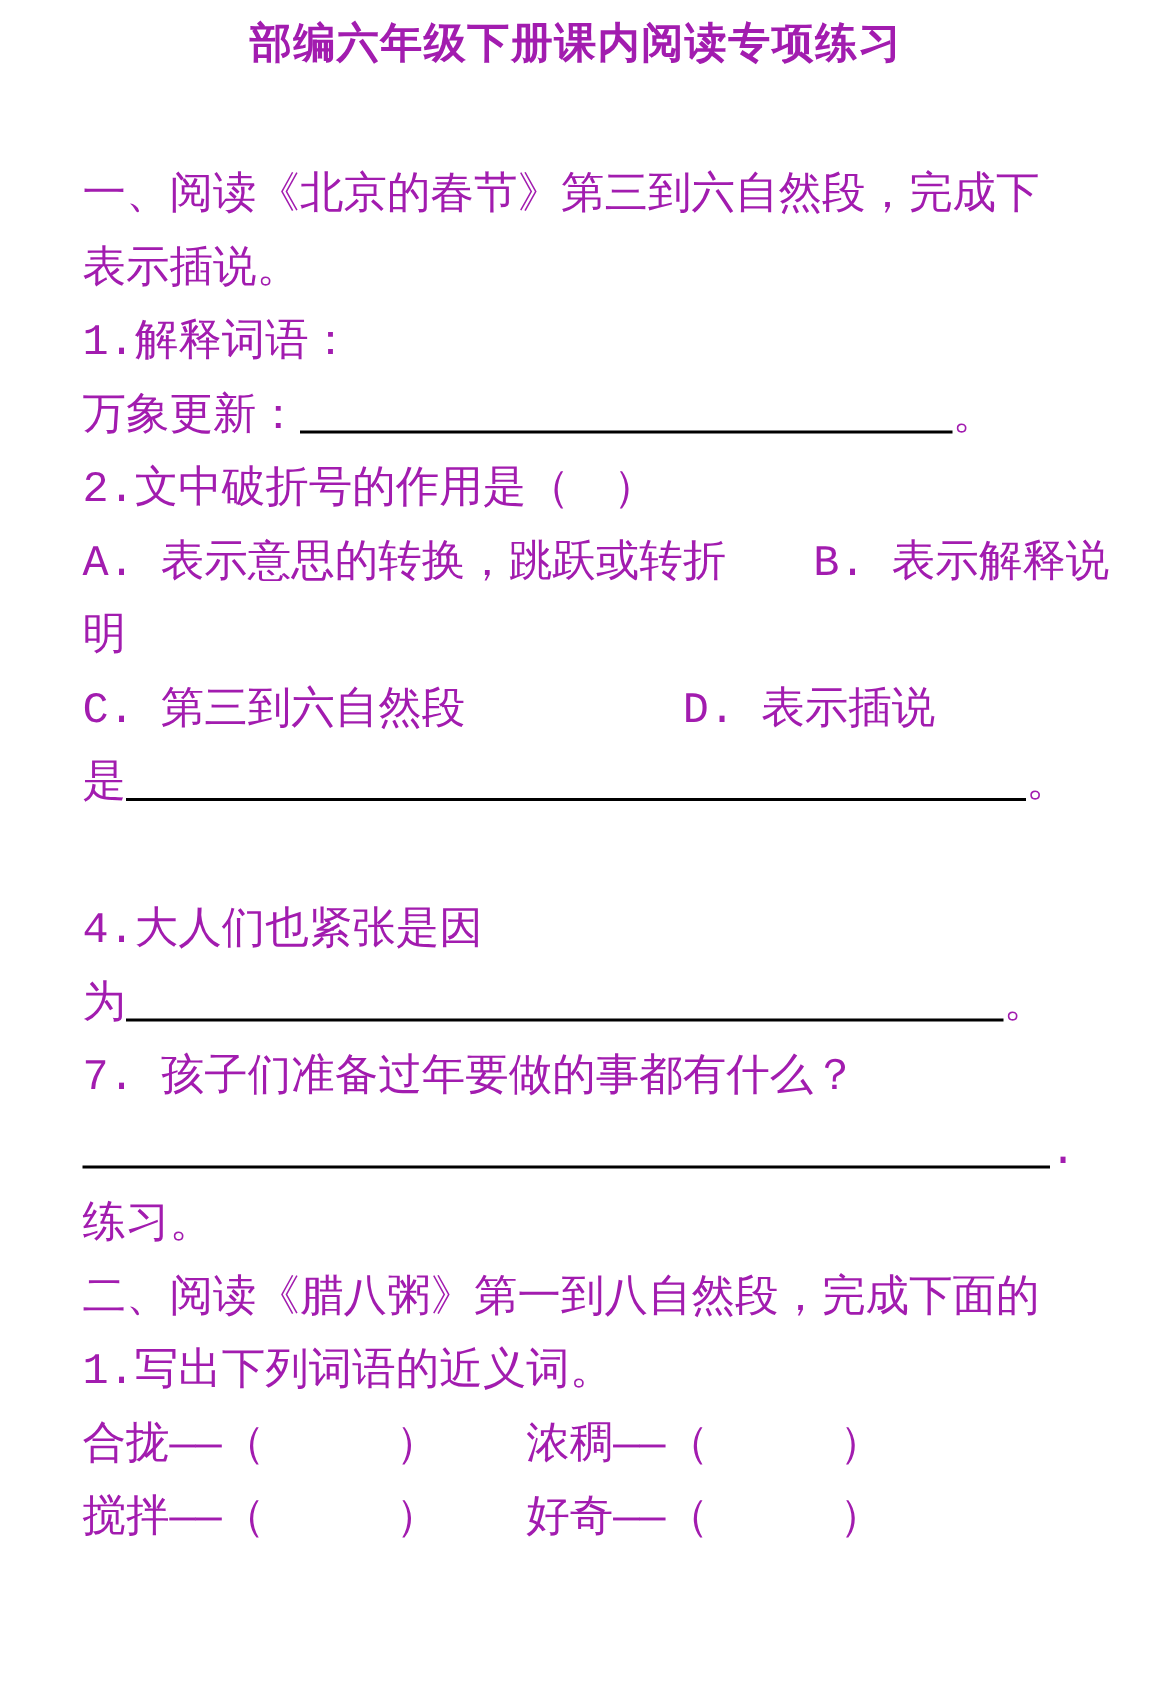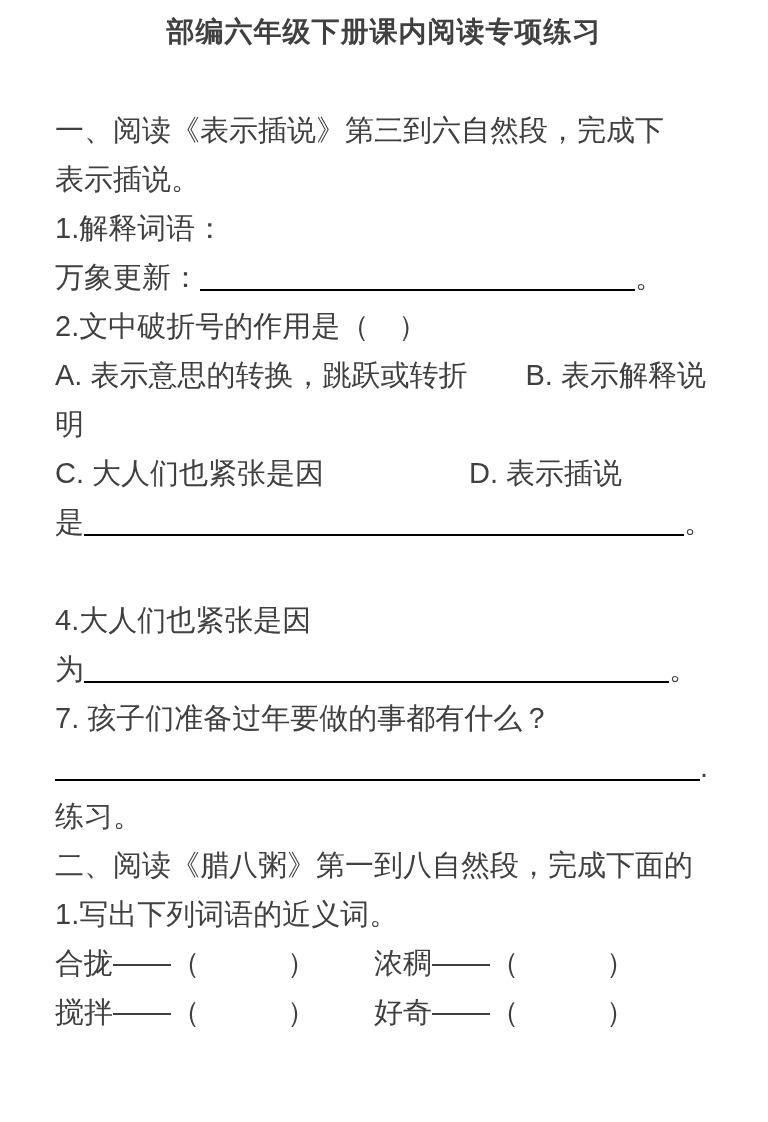--- a/index.html
+++ b/index.html
@@ -5,22 +5,22 @@
   html, body {
     margin: 0;
     padding: 0;
     background: #ffffff;
   }
   .page {
     position: relative;
     width: 768px;
     height: 1122px;
     background: #ffffff;
-    color: #404040;
-    font-family: Liberation Sans, sans-serif;
+    color: #a21caf;
+    font-family: Liberation Mono, monospace;
     overflow: hidden;
   }
   .title {
     padding-top: 14px;
     height: 36px;
     line-height: 36px;
     text-align: center;
     font-size: 28px;
     font-weight: bold;
     letter-spacing: 1px;
@@ -40,28 +40,28 @@
     border-bottom: 2px solid #000000;
     margin-bottom: -4px;
   }
 </style>
 </head>
 <body>
 
 <div class="page">
   <div class="title">部编六年级下册课内阅读专项练习</div>
   <div class="doc-body">
-      <div class="line"><span class="seg">一、阅读《表示插说》第三到六自然段，完成下</span></div>
+      <div class="line"><span class="seg">一、阅读《北京的春节》第三到六自然段，完成下</span></div>
       <div class="line"><span class="seg">表示插说。</span></div>
       <div class="line"><span class="seg">1.解释词语：</span></div>
       <div class="line"><span class="seg">万象更新：</span><span class="blank" style="width: 435px;"></span><span class="seg">。</span></div>
       <div class="line"><span class="seg">2.文中破折号的作用是（　）</span></div>
       <div class="line"><span class="seg">A. 表示意思的转换，跳跃或转折　　B. 表示解释说</span></div>
       <div class="line"><span class="seg">明</span></div>
-      <div class="line"><span class="seg">C. 大人们也紧张是因　　　　　D. 表示插说</span></div>
+      <div class="line"><span class="seg">C. 第三到六自然段　　　　　D. 表示插说</span></div>
       <div class="line"><span class="seg">是</span><span class="blank" style="width: 600px;"></span><span class="seg">。</span></div>
       <div class="line"></div>
       <div class="line"><span class="seg">4.大人们也紧张是因</span></div>
       <div class="line"><span class="seg">为</span><span class="blank" style="width: 585px;"></span><span class="seg">。</span></div>
       <div class="line"><span class="seg">7. 孩子们准备过年要做的事都有什么？</span></div>
       <div class="line"><span class="blank" style="width: 645px;"></span><span class="seg">.</span></div>
       <div class="line"><span class="seg">练习。</span></div>
       <div class="line"><span class="seg">二、阅读《腊八粥》第一到八自然段，完成下面的</span></div>
       <div class="line"><span class="seg">1.写出下列词语的近义词。</span></div>
       <div class="line"><span class="seg">合拢——（　　　）　　浓稠——（　　　）</span></div>

